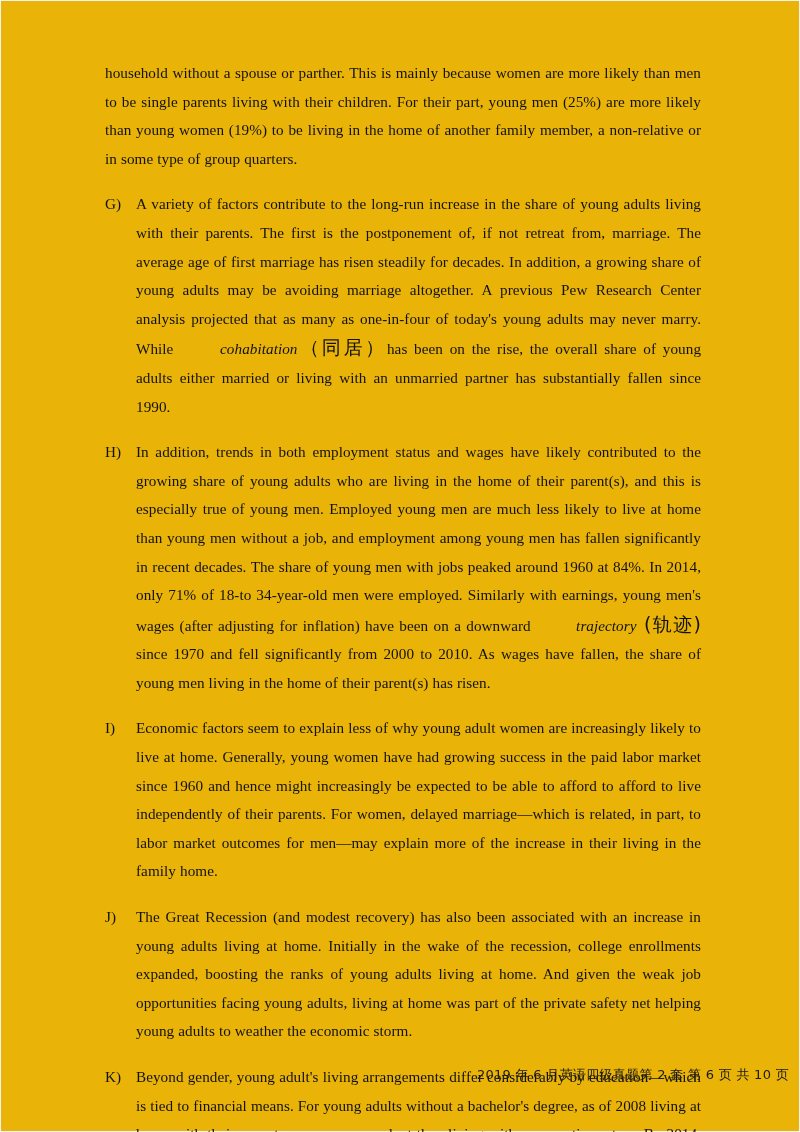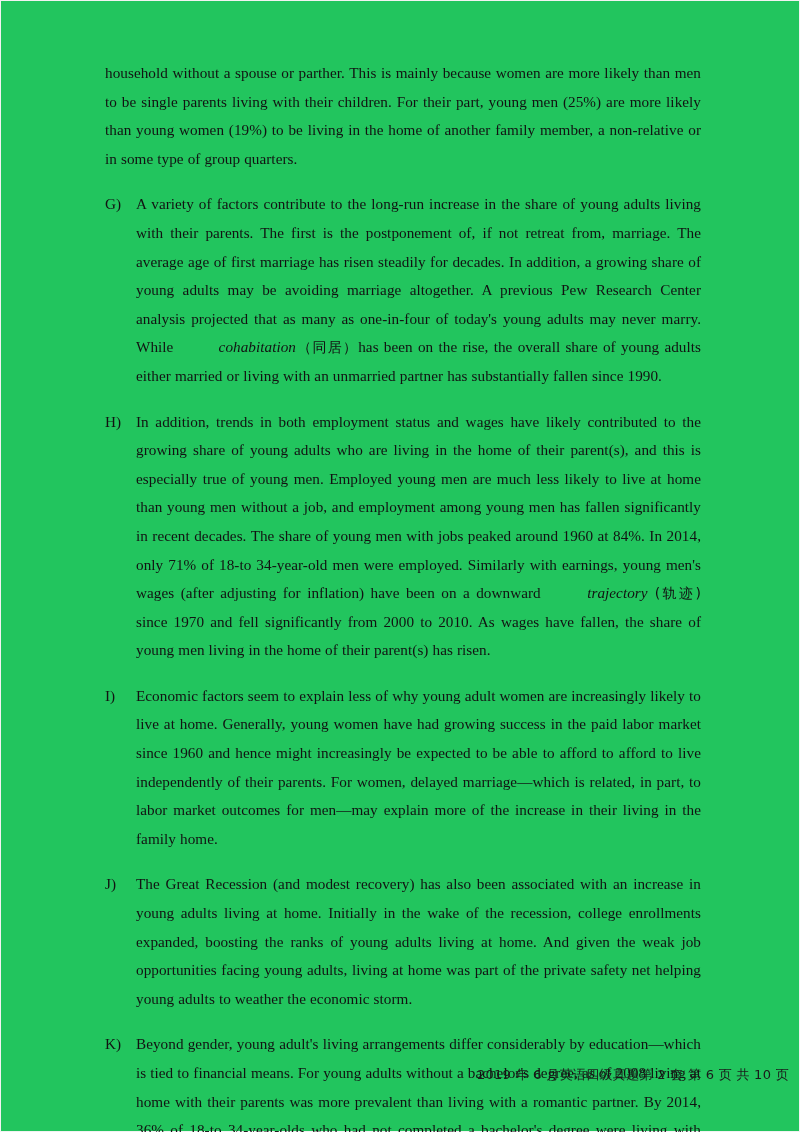--- a/index.html
+++ b/index.html
@@ -15,21 +15,21 @@
     color: #121212;
     overflow: hidden;
     position: relative;
   }
   .page {
     position: absolute;
     left: 0;
     top: 0;
     width: 800px;
     height: 1132px;
-    background: #22c55e;
+    background: #eab308;
     box-sizing: border-box;
     border: 1px solid #f2f2f2;
   }
   .content {
     position: absolute;
     left: 104px;
     top: 58px;
     width: 596px;
   }
   
@@ -65,21 +65,21 @@
   .para .txt {
     display: block;
   }
   .para em {
     font-style: italic;
     margin-left: 40px;
   }
   .cjk {
     font-family: "DejaVu Sans", "Liberation Sans", sans-serif;
     font-style: normal;
-    font-size: 14px;
+    font-size: 19px;
   }
   .footer {
     position: absolute;
     left: 0;
     top: 1064px;
     width: 788px;
     text-align: right;
     font-size: 13.4px;
     line-height: 20px;
     color: #1a1a1a;

